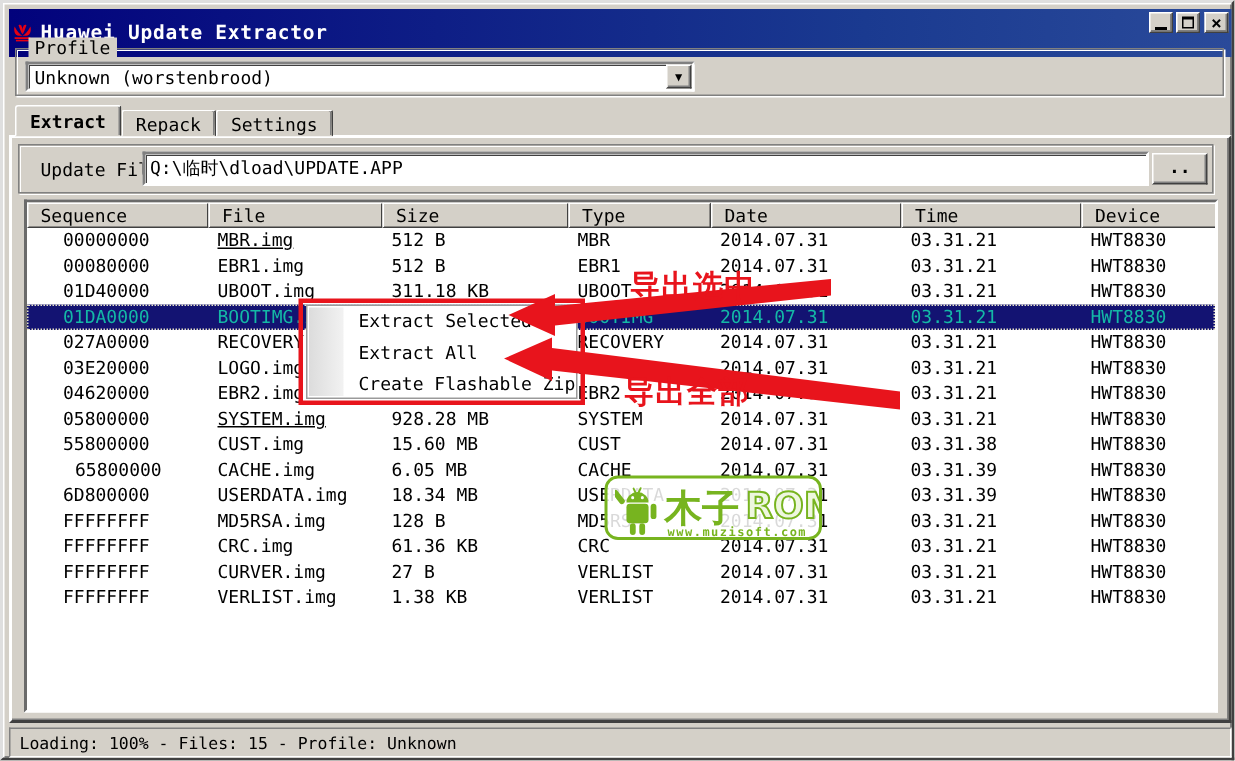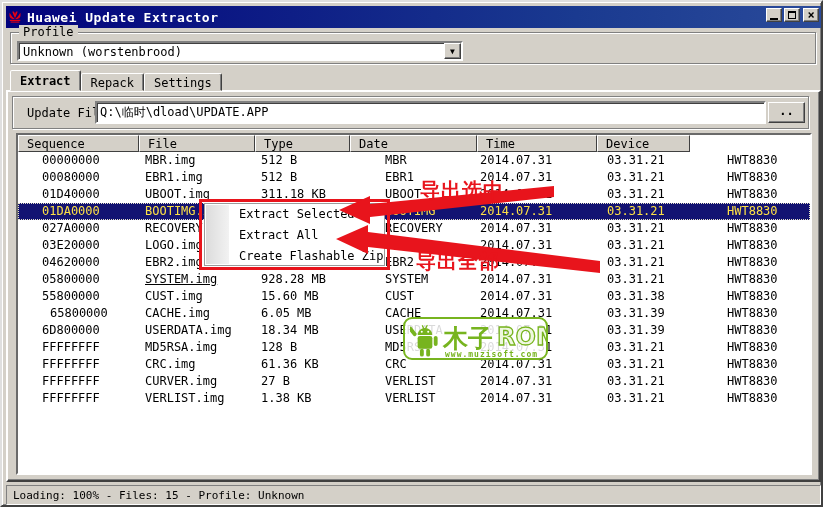--- a/index.html
+++ b/index.html
@@ -9,21 +9,21 @@
     font-size:12px; color:#000; background:#d4d0c8; position:relative; overflow:hidden;
   }
   .window {
     position:absolute; left:0; top:0; width:823px; height:507px;
     background:#d4d0c8;
     border:2px solid; border-color:#dfdfdf #404040 #404040 #dfdfdf;
     box-shadow: inset 1px 1px 0 #fff, inset -1px -1px 0 #808080;
   }
   
   .titlebar {
-    position:absolute; left:4px; top:4px; width:815px; height:22px;
+    position:absolute; left:4px; top:4px; width:815px; height:32px;
     background:linear-gradient(90deg,#02027c 0%,#1a3a90 70%,#2a4a9a 100%);
     display:flex; align-items:center;
   }
   .app-icon { width:14px; height:14px; margin-left:2px; flex:0 0 auto; }
   .title-text { color:#fff; font-weight:bold; font-size:13px; margin-left:5px; letter-spacing:0.5px; white-space:nowrap; }
   .win-controls { position:absolute; right:2px; top:2px; display:flex; }
   .win-btn {
     width:16px; height:14px; background:#d4d0c8; margin-left:2px;
     border:1px solid; border-color:#fff #404040 #404040 #fff;
     box-shadow: inset -1px -1px 0 #808080;
@@ -91,21 +91,21 @@
     border:2px solid; border-color:#6a6a6a #fff #fff #6a6a6a; z-index:3; overflow:hidden;
   }
   .thead { display:flex; height:17px; }
   .hcell {
     background:#d4d0c8; height:17px; padding:1px 0 0 8px; white-space:nowrap; overflow:hidden;
     border:1px solid; border-color:#fff #404040 #404040 #fff; flex:0 0 auto;
   }
   .trow { display:flex; height:17px; }
   .tcell { flex:0 0 auto; padding:1px 0 0 6px; white-space:nowrap; overflow:hidden; }
   .tcell.seq { padding-left:24px; }
-  .trow.selected { background:#131372; color:#fde047; outline:1px dotted #e8e4c8; outline-offset:-1px; }
+  .trow.selected { background:#131372; color:#14b8a6; outline:1px dotted #e8e4c8; outline-offset:-1px; }
   
   .statusbar {
     position:absolute; left:4px; top:483px; width:815px; height:20px; background:#d4d0c8;
     border:1px solid; border-color:#808080 #fff #fff #808080;
     display:flex; align-items:center; padding-left:6px; font-size:11px; z-index:2;
   }
   
   .context-menu {
     position:absolute; left:202px; top:201px; width:181px; height:63px; background:#fff;
     border:1px solid #9a9a9a; z-index:20;
@@ -193,29 +193,30 @@
   <div class="filerow-panel">
     <span class="uf-label">Update File</span>
     <input class="uf-input" type="text" value="Q:\临时\dload\UPDATE.APP" style="">
     <div class="uf-browse">..</div>
   </div>
 
   <div class="table">
     <div class="thead">
         <div class="hcell" style="width: 121px;">Sequence</div>
         <div class="hcell" style="width: 116px;">File</div>
+        <div class="hcell" style="width: 124px;">Size</div>
         <div class="hcell" style="width: 95px;">Type</div>
         <div class="hcell" style="width: 127px;">Date</div>
         <div class="hcell" style="width: 120px;">Time</div>
         <div class="hcell" style="width: 93px;">Device</div>
       </div>
     <div class="tbody">
         <div class="trow">
           <div class="tcell seq" style="width: 121px;">00000000</div>
-          <div class="tcell" style="width: 116px;">MBR.img</div>
+          <div class="tcell" style="width: 116px; text-decoration: underline;">MBR.img</div>
           <div class="tcell" style="width: 124px;">512 B</div>
           <div class="tcell" style="width: 95px;">MBR</div>
           <div class="tcell" style="width: 127px;">2014.07.31</div>
           <div class="tcell" style="width: 120px;">03.31.21</div>
           <div class="tcell" style="width: 93px;">HWT8830</div>
         </div>
         <div class="trow">
           <div class="tcell seq" style="width: 121px;">00080000</div>
           <div class="tcell" style="width: 116px;">EBR1.img</div>
           <div class="tcell" style="width: 124px;">512 B</div>

